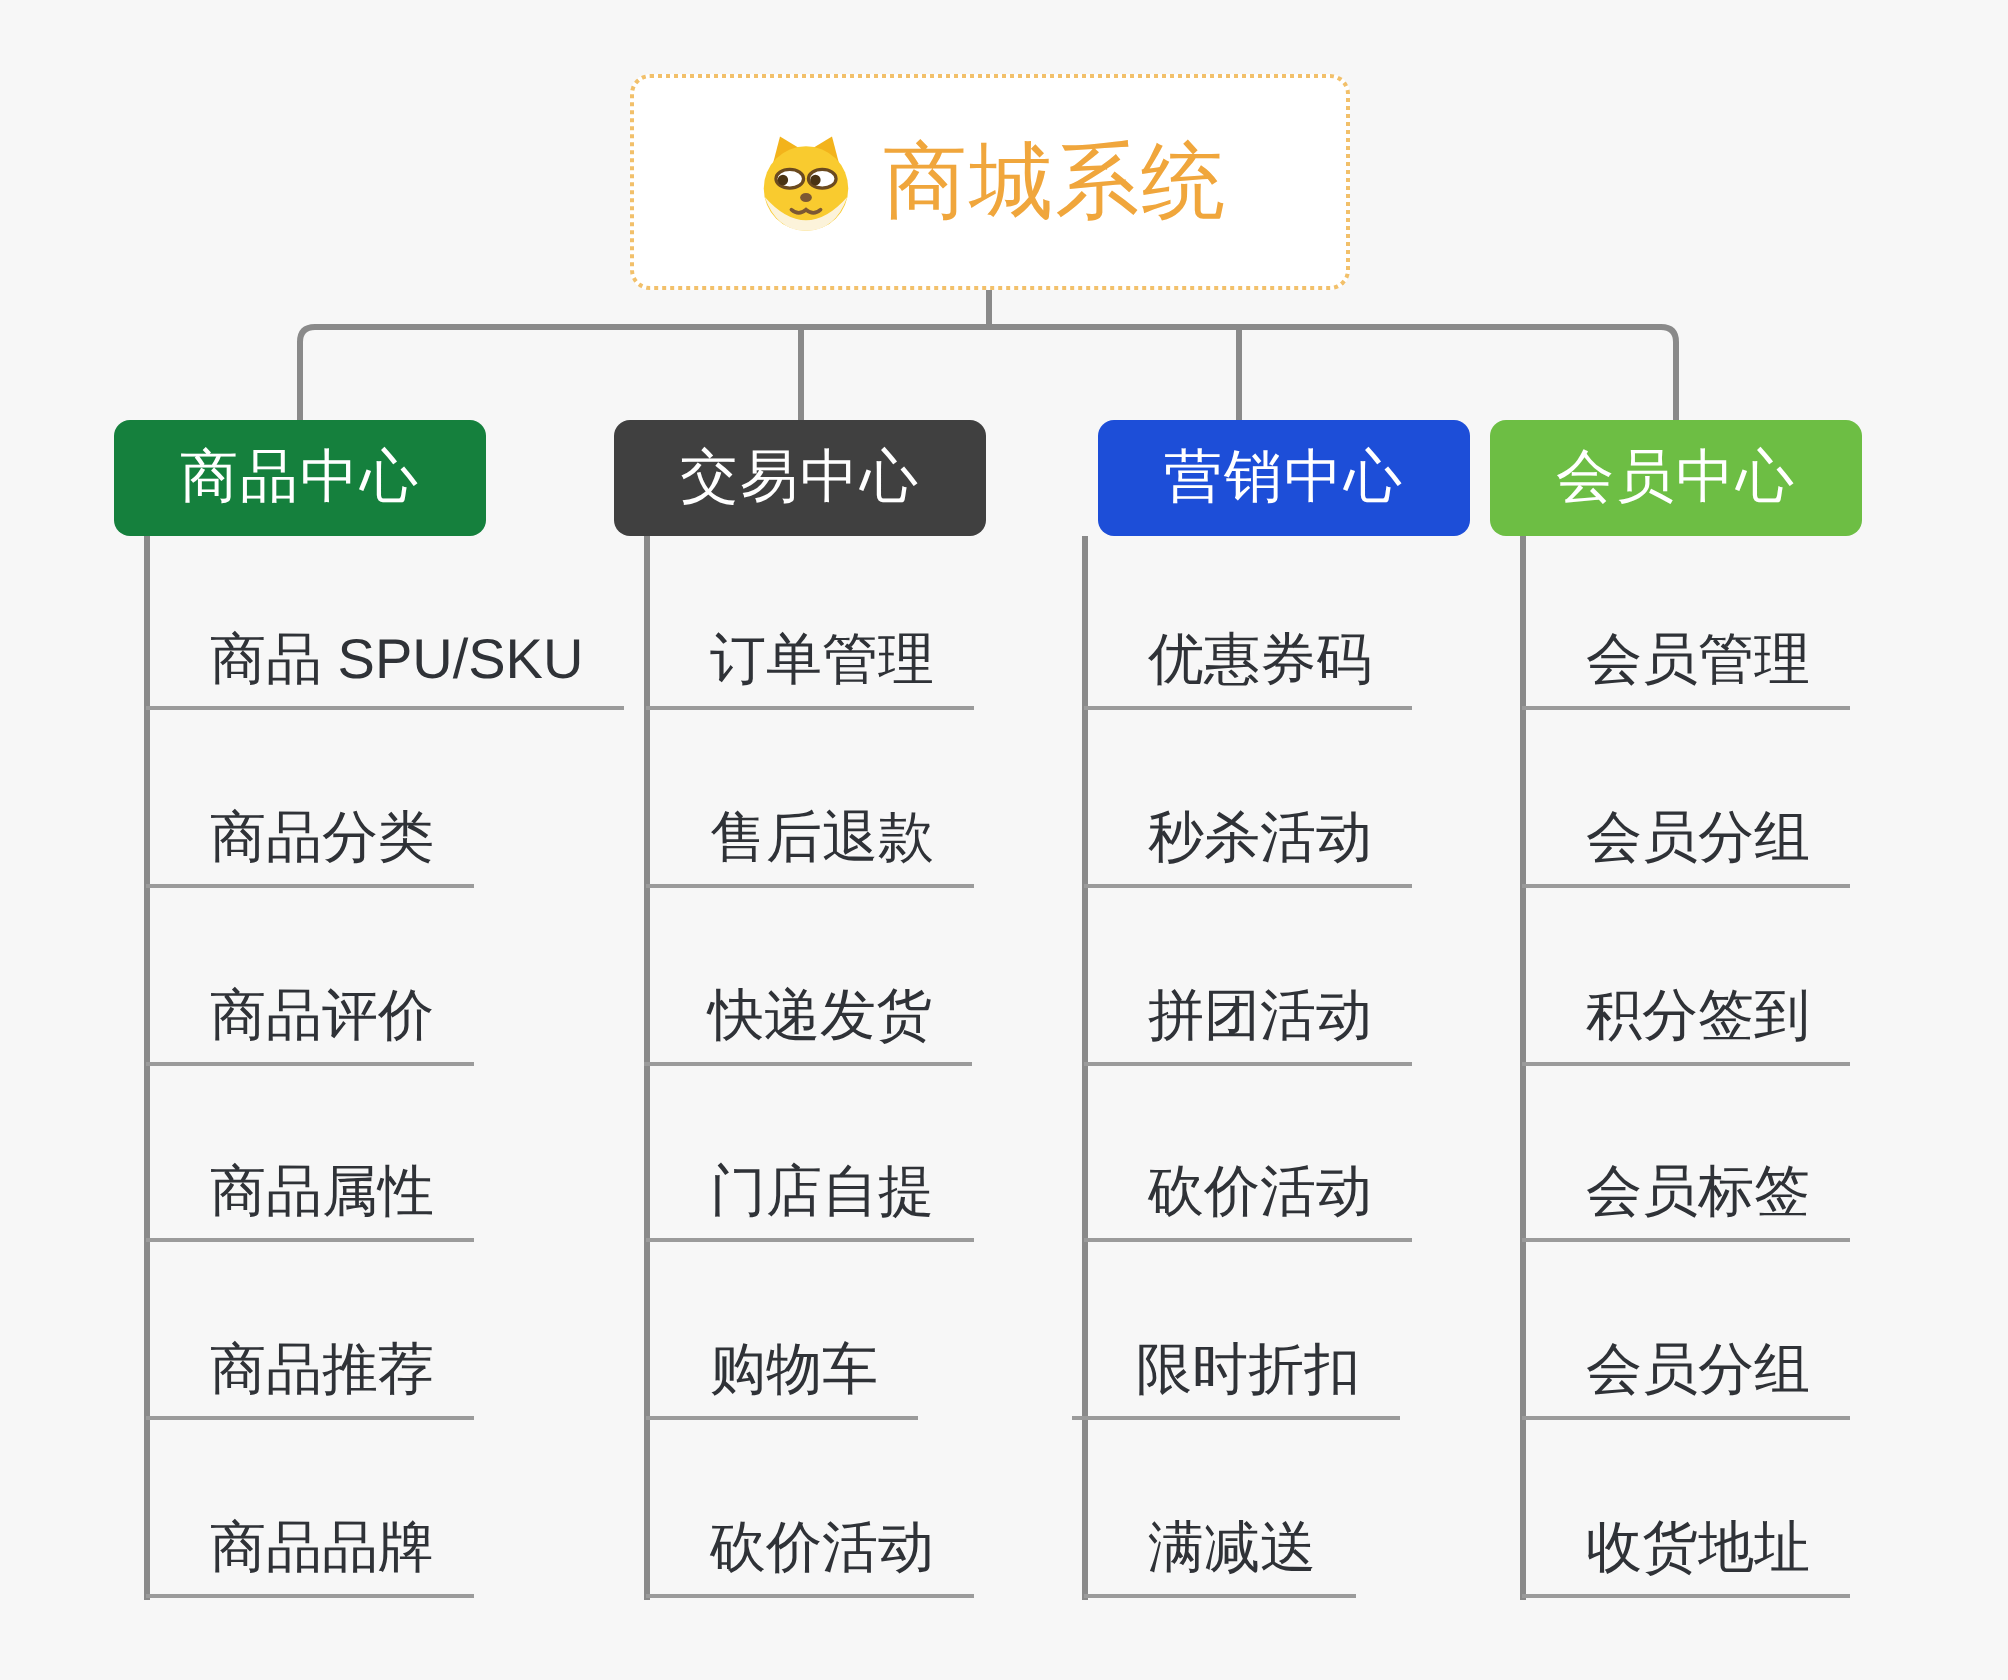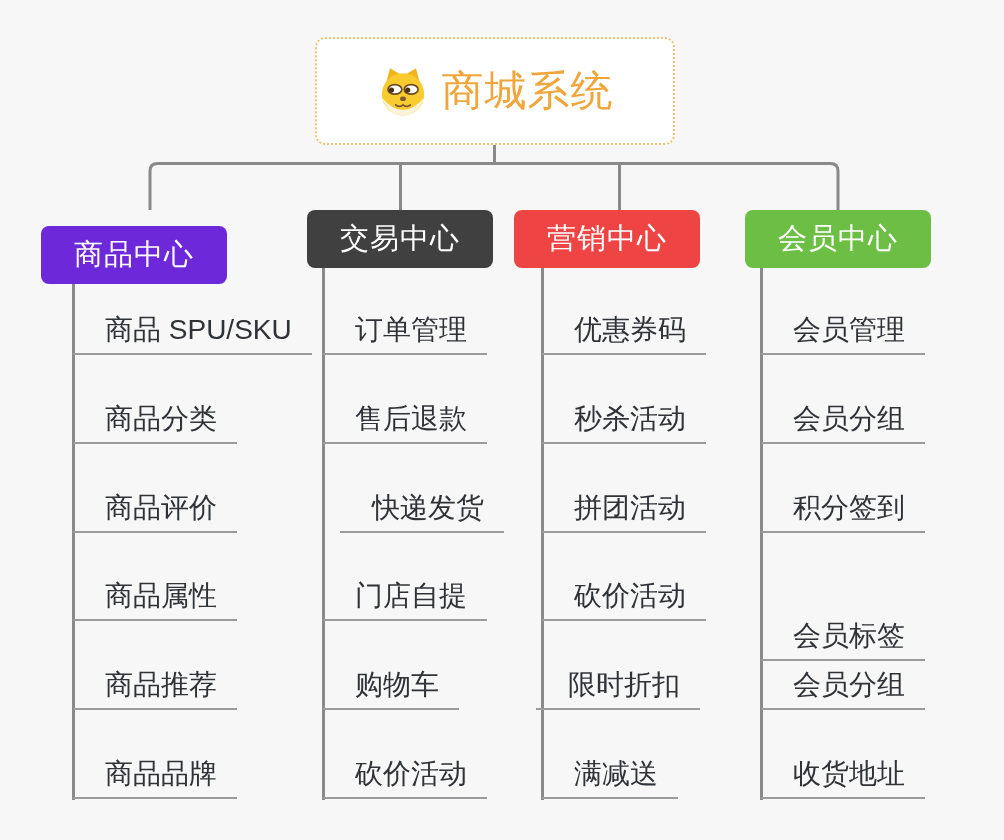--- a/index.html
+++ b/index.html
@@ -85,55 +85,55 @@
         <circle cx="17.8" cy="30.8" r="3.2" fill="#4a3313"></circle>
         <circle cx="37.8" cy="30.8" r="3.2" fill="#4a3313"></circle>
         <ellipse cx="32" cy="41.5" rx="3.6" ry="2.8" fill="#7c5833"></ellipse>
         <path d="M23 49 Q 27.5 53 32 49 Q 36.5 53 41 49" stroke="#7c5833" stroke-width="2.2" fill="none" stroke-linecap="round"></path>
       </svg>
     </span>
     <span class="root-title">商城系统</span>
   </div>
 
   <div id="branches">
-      <div class="branch-box" style="left: 41px; background: #6d28d9; margin-top: 16px;">
+      <div class="branch-box" style="left: 57px; background: #15803d;">
         <span class="branch-label">商品中心</span>
       </div>
       <div class="branch-spine" style="left: 71.5px; top: 268px; height: 532px;"></div>
       <div class="sub-topic" style="left: 73px; top: 355px;">商品 SPU/SKU</div>
       <div class="sub-topic" style="left: 73px; top: 443.8px;">商品分类</div>
       <div class="sub-topic" style="left: 73px; top: 532.6px;">商品评价</div>
       <div class="sub-topic" style="left: 73px; top: 621.4px;">商品属性</div>
       <div class="sub-topic" style="left: 73px; top: 710.2px;">商品推荐</div>
       <div class="sub-topic" style="left: 73px; top: 799px;">商品品牌</div>
       <div class="branch-box" style="left: 307px; background: #404040;">
         <span class="branch-label">交易中心</span>
       </div>
       <div class="branch-spine" style="left: 321.5px; top: 268px; height: 532px;"></div>
       <div class="sub-topic" style="left: 323px; top: 355px;">订单管理</div>
       <div class="sub-topic" style="left: 323px; top: 443.8px;">售后退款</div>
-      <div class="sub-topic" style="left: 340px; top: 532.6px;">快递发货</div>
+      <div class="sub-topic" style="left: 322px; top: 532.6px;">快递发货</div>
       <div class="sub-topic" style="left: 323px; top: 621.4px;">门店自提</div>
       <div class="sub-topic" style="left: 323px; top: 710.2px; padding-left: 32px;">购物车</div>
       <div class="sub-topic" style="left: 323px; top: 799px;">砍价活动</div>
-      <div class="branch-box" style="left: 514px; background: #ef4444;">
+      <div class="branch-box" style="left: 549px; background: #1d4ed8;">
         <span class="branch-label">营销中心</span>
       </div>
       <div class="branch-spine" style="left: 540.5px; top: 268px; height: 532px;"></div>
       <div class="sub-topic" style="left: 542px; top: 355px;">优惠券码</div>
       <div class="sub-topic" style="left: 542px; top: 443.8px;">秒杀活动</div>
       <div class="sub-topic" style="left: 542px; top: 532.6px;">拼团活动</div>
       <div class="sub-topic" style="left: 542px; top: 621.4px;">砍价活动</div>
       <div class="sub-topic" style="left: 536px; top: 710.2px;">限时折扣</div>
       <div class="sub-topic" style="left: 542px; top: 799px;">满减送</div>
       <div class="branch-box" style="left: 745px; background: rgb(109, 190, 68);">
         <span class="branch-label">会员中心</span>
       </div>
       <div class="branch-spine" style="left: 759.5px; top: 268px; height: 532px;"></div>
       <div class="sub-topic" style="left: 761px; top: 355px;">会员管理</div>
       <div class="sub-topic" style="left: 761px; top: 443.8px;">会员分组</div>
       <div class="sub-topic" style="left: 761px; top: 532.6px;">积分签到</div>
-      <div class="sub-topic" style="left: 761px; top: 621.4px; margin-top: 40px;">会员标签</div>
+      <div class="sub-topic" style="left: 761px; top: 621.4px;">会员标签</div>
       <div class="sub-topic" style="left: 761px; top: 710.2px;">会员分组</div>
       <div class="sub-topic" style="left: 761px; top: 799px;">收货地址</div>
     </div>
 
 </div>
 
 </body></html>

